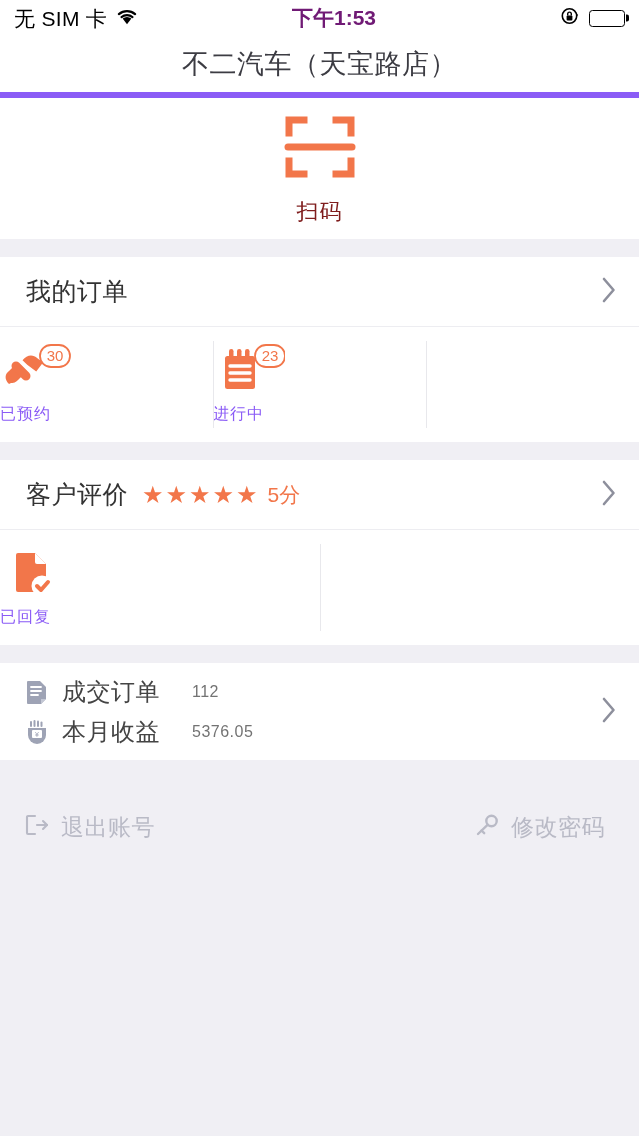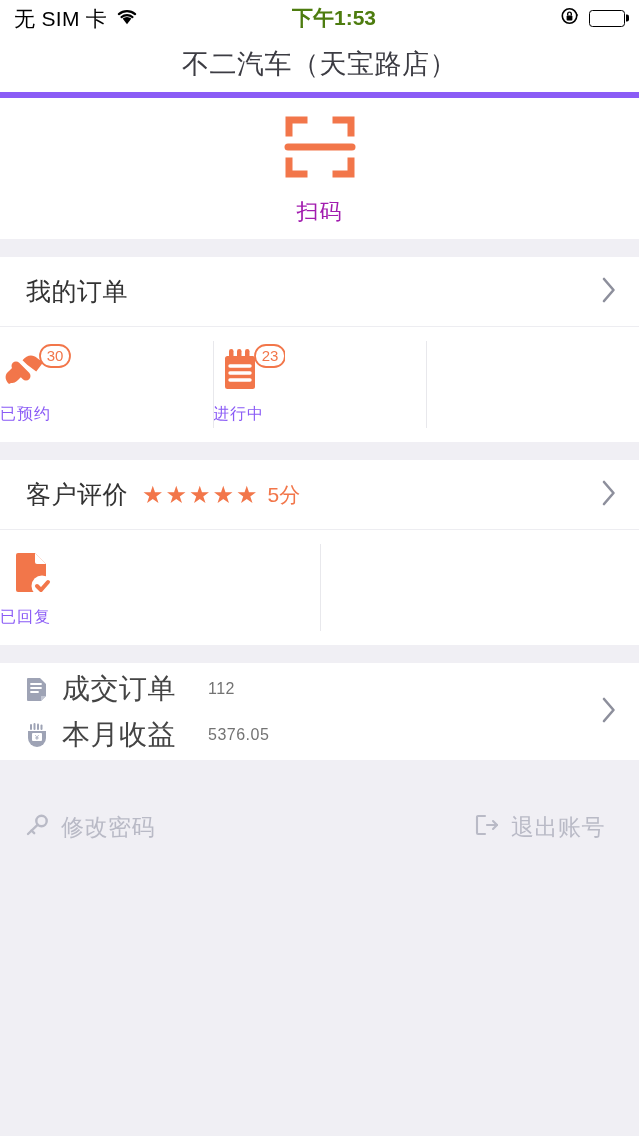--- a/index.html
+++ b/index.html
@@ -45,21 +45,21 @@
     letter-spacing: 0.3px;
     line-height: 1;
   }
   .wifi-icon { display: block; }
   .sb-center {
     position: absolute;
     left: 0; right: 12px;
     text-align: center;
     font-size: 21px;
     font-weight: bold;
-    color: #4d7c0f;
+    color: #701a75;
     line-height: 36px;
     pointer-events: none;
     padding-left: 41px;
   }
   .sb-right {
     margin-left: auto;
     display: flex;
     align-items: center;
     gap: 9px;
     z-index: 2;
@@ -109,21 +109,21 @@
     background: #ffffff;
     display: flex;
     flex-direction: column;
     align-items: center;
     justify-content: center;
     gap: 9px;
   }
   .scan-icon { display: block; }
   .scan-label {
     font-size: 22px;
-    color: #a21caf;
+    color: #7f1d1d;
     letter-spacing: 1px;
   }
 
   .gap {
     flex: 0 0 18px;
     background: #f0eff4;
   }
 
   
   .card {
@@ -214,21 +214,21 @@
     display: flex;
     flex-direction: column;
     gap: 8px;
   }
   .summary-line {
     display: flex;
     align-items: center;
     gap: 12px;
   }
   .summary-key {
-    font-size: 28px;
+    font-size: 24px;
     color: #444444;
     letter-spacing: 0.5px;
   }
   .summary-val {
     font-size: 16px;
     color: #737373;
     letter-spacing: 0.5px;
     margin-left: 20px;
   }
   .summary-icon {
@@ -450,33 +450,33 @@
         <path d="M3 3 L12.5 14 L3 25" fill="none" stroke="#8d8f9c" stroke-width="2.6" stroke-linecap="round" stroke-linejoin="round"></path>
       </svg>
     </span>
   </div>
 
   <div class="footer-area">
     <div class="footer-actions">
       <div class="foot-btn">
         <span>
           <svg width="26" height="24" viewBox="0 0 26 24">
+            <path d="M11 3 H4 a1 1 0 0 0 -1 1 v16 a1 1 0 0 0 1 1 h7" fill="none" stroke="#b9bac6" stroke-width="2.1" stroke-linecap="round"></path>
+            <path d="M13 12 H23" stroke="#b9bac6" stroke-width="2.1" stroke-linecap="round"></path>
+            <path d="M19 8 L23 12 L19 16" fill="none" stroke="#b9bac6" stroke-width="2.1" stroke-linecap="round" stroke-linejoin="round"></path>
+          </svg>
+        </span>
+        <span>退出账号</span>
+      </div>
+      <div class="foot-btn">
+        <span>
+          <svg width="26" height="24" viewBox="0 0 26 24">
             <circle cx="17.5" cy="8" r="5.2" fill="none" stroke="#b9bac6" stroke-width="2.4"></circle>
             <path d="M13.8 11.7 L4 21" stroke="#b9bac6" stroke-width="2.4" stroke-linecap="round"></path>
             <path d="M7.5 17.5 L10.2 20.2" stroke="#b9bac6" stroke-width="2.4" stroke-linecap="round"></path>
           </svg>
         </span>
         <span>修改密码</span>
       </div>
-      <div class="foot-btn">
-        <span>
-          <svg width="26" height="24" viewBox="0 0 26 24">
-            <path d="M11 3 H4 a1 1 0 0 0 -1 1 v16 a1 1 0 0 0 1 1 h7" fill="none" stroke="#b9bac6" stroke-width="2.1" stroke-linecap="round"></path>
-            <path d="M13 12 H23" stroke="#b9bac6" stroke-width="2.1" stroke-linecap="round"></path>
-            <path d="M19 8 L23 12 L19 16" fill="none" stroke="#b9bac6" stroke-width="2.1" stroke-linecap="round" stroke-linejoin="round"></path>
-          </svg>
-        </span>
-        <span>退出账号</span>
-      </div>
     </div>
   </div>
 
 </div>
 
 </body></html>

